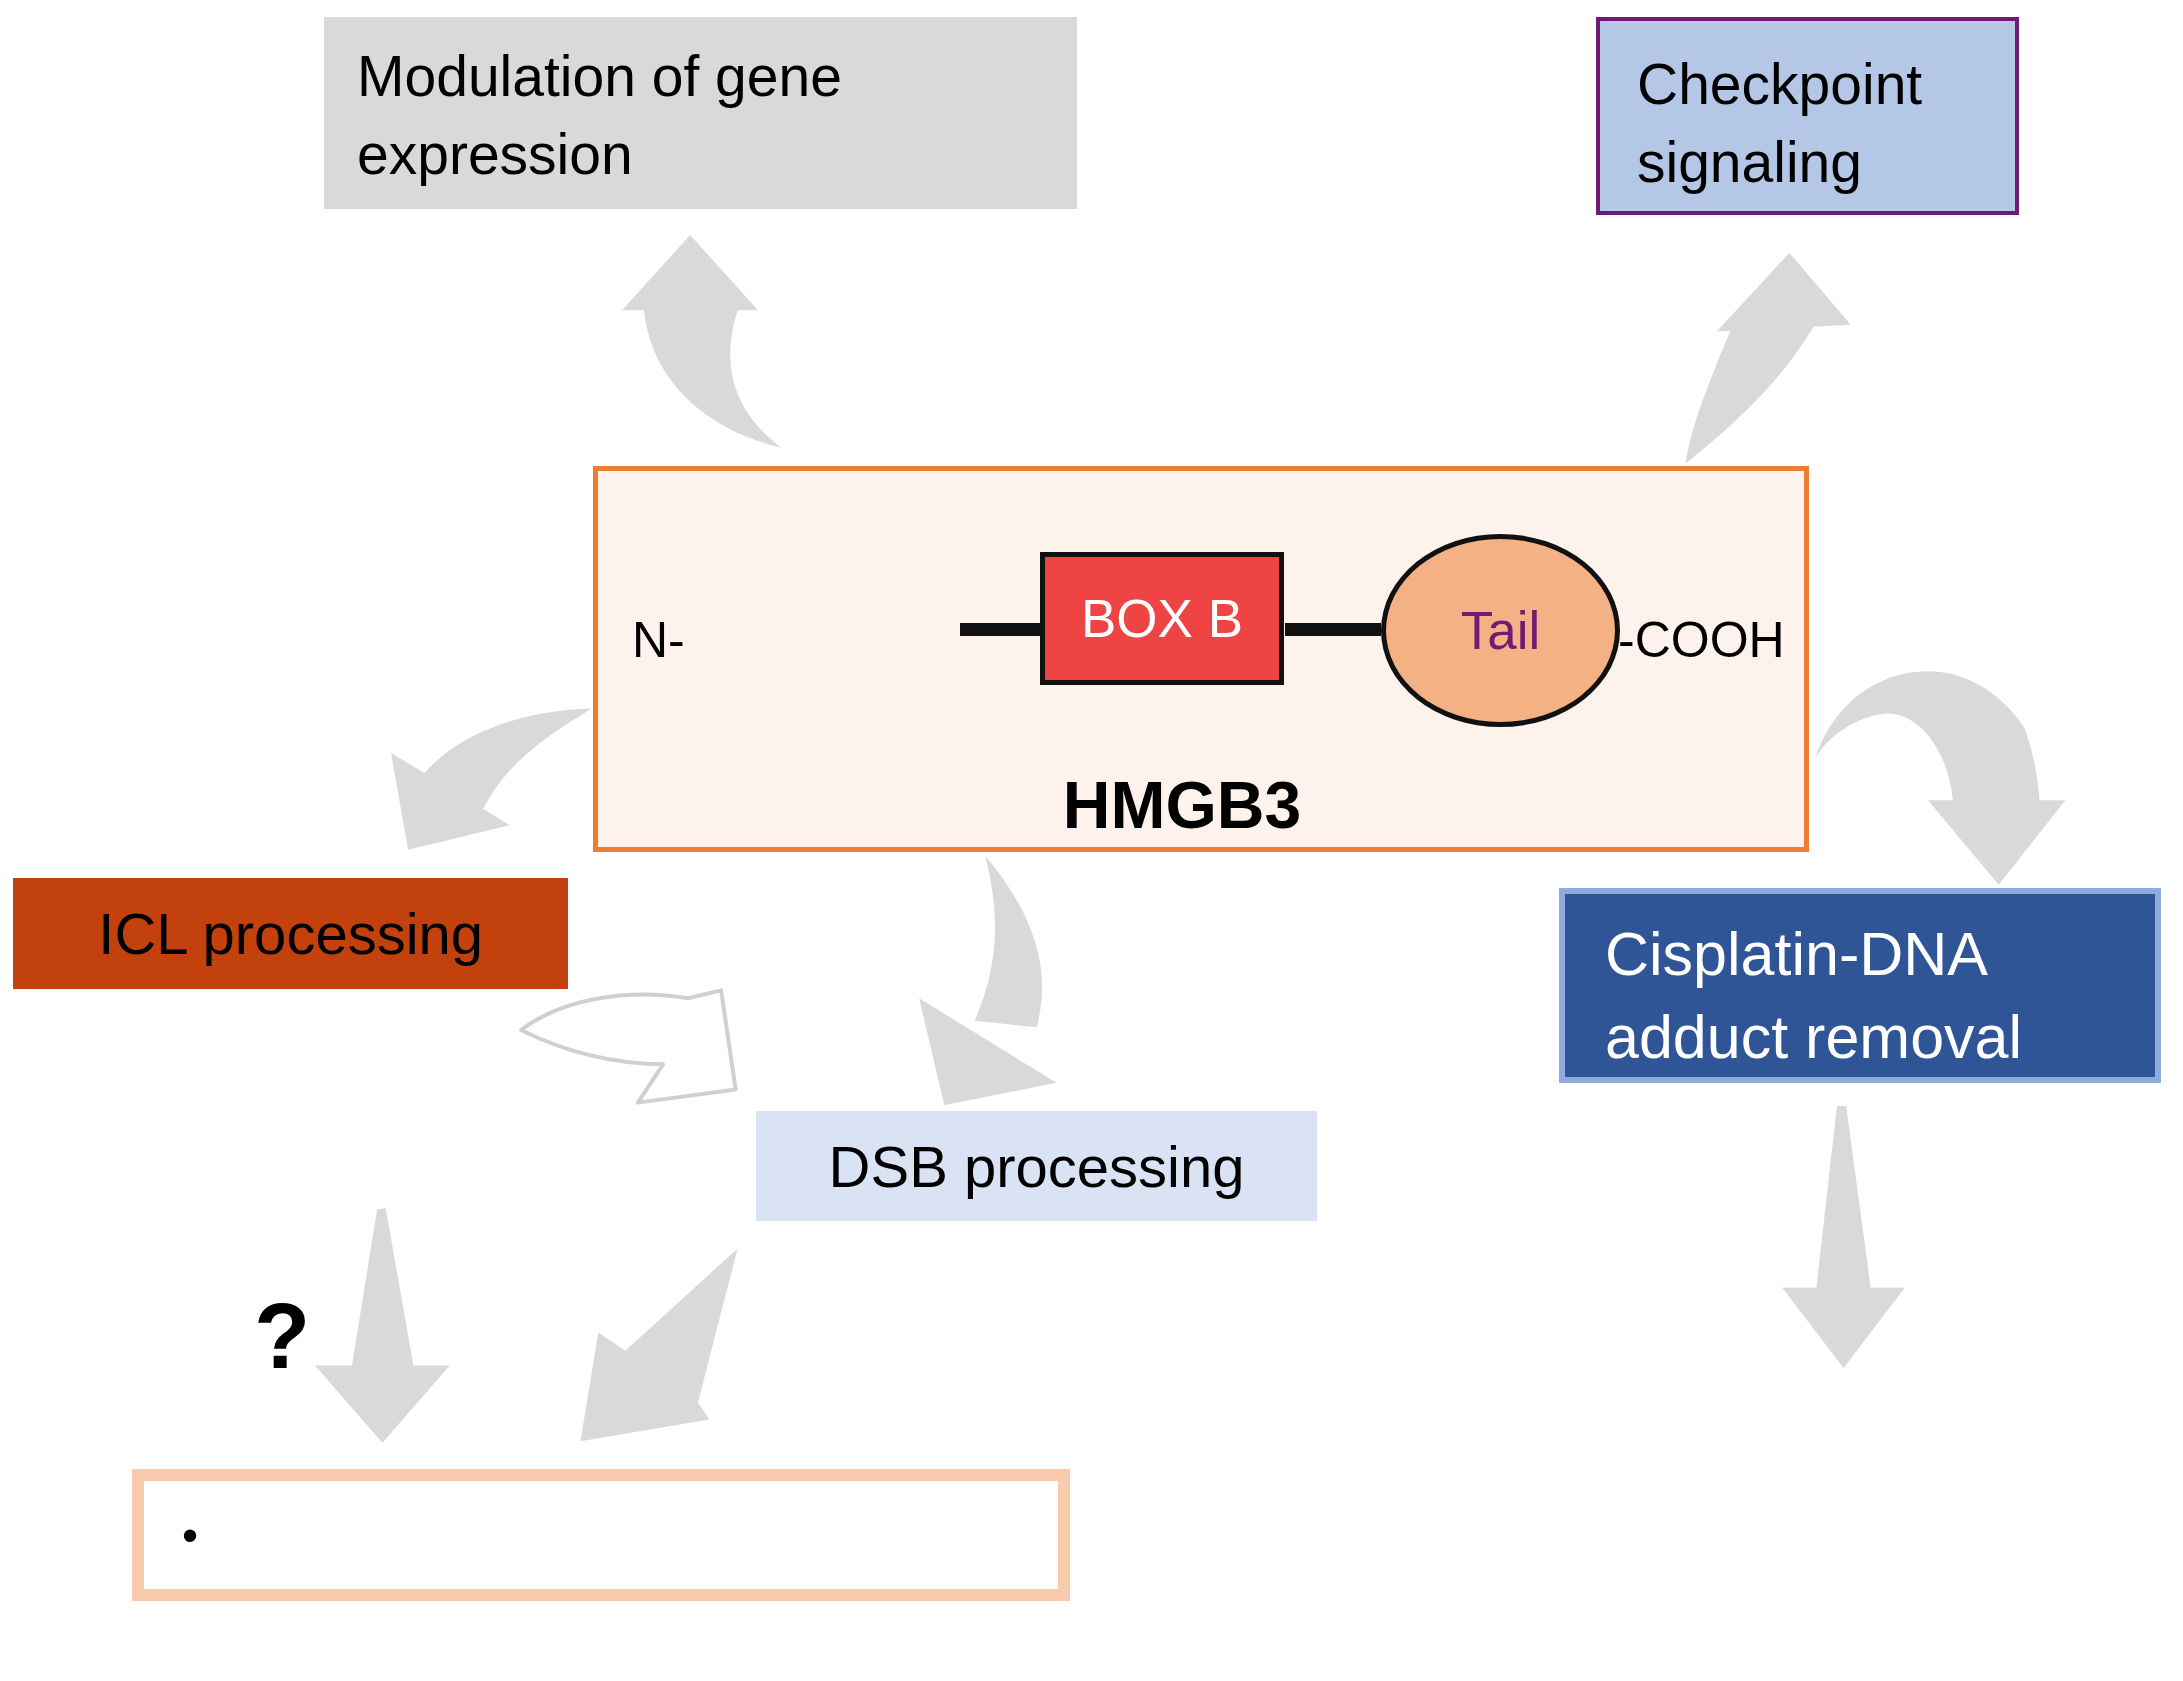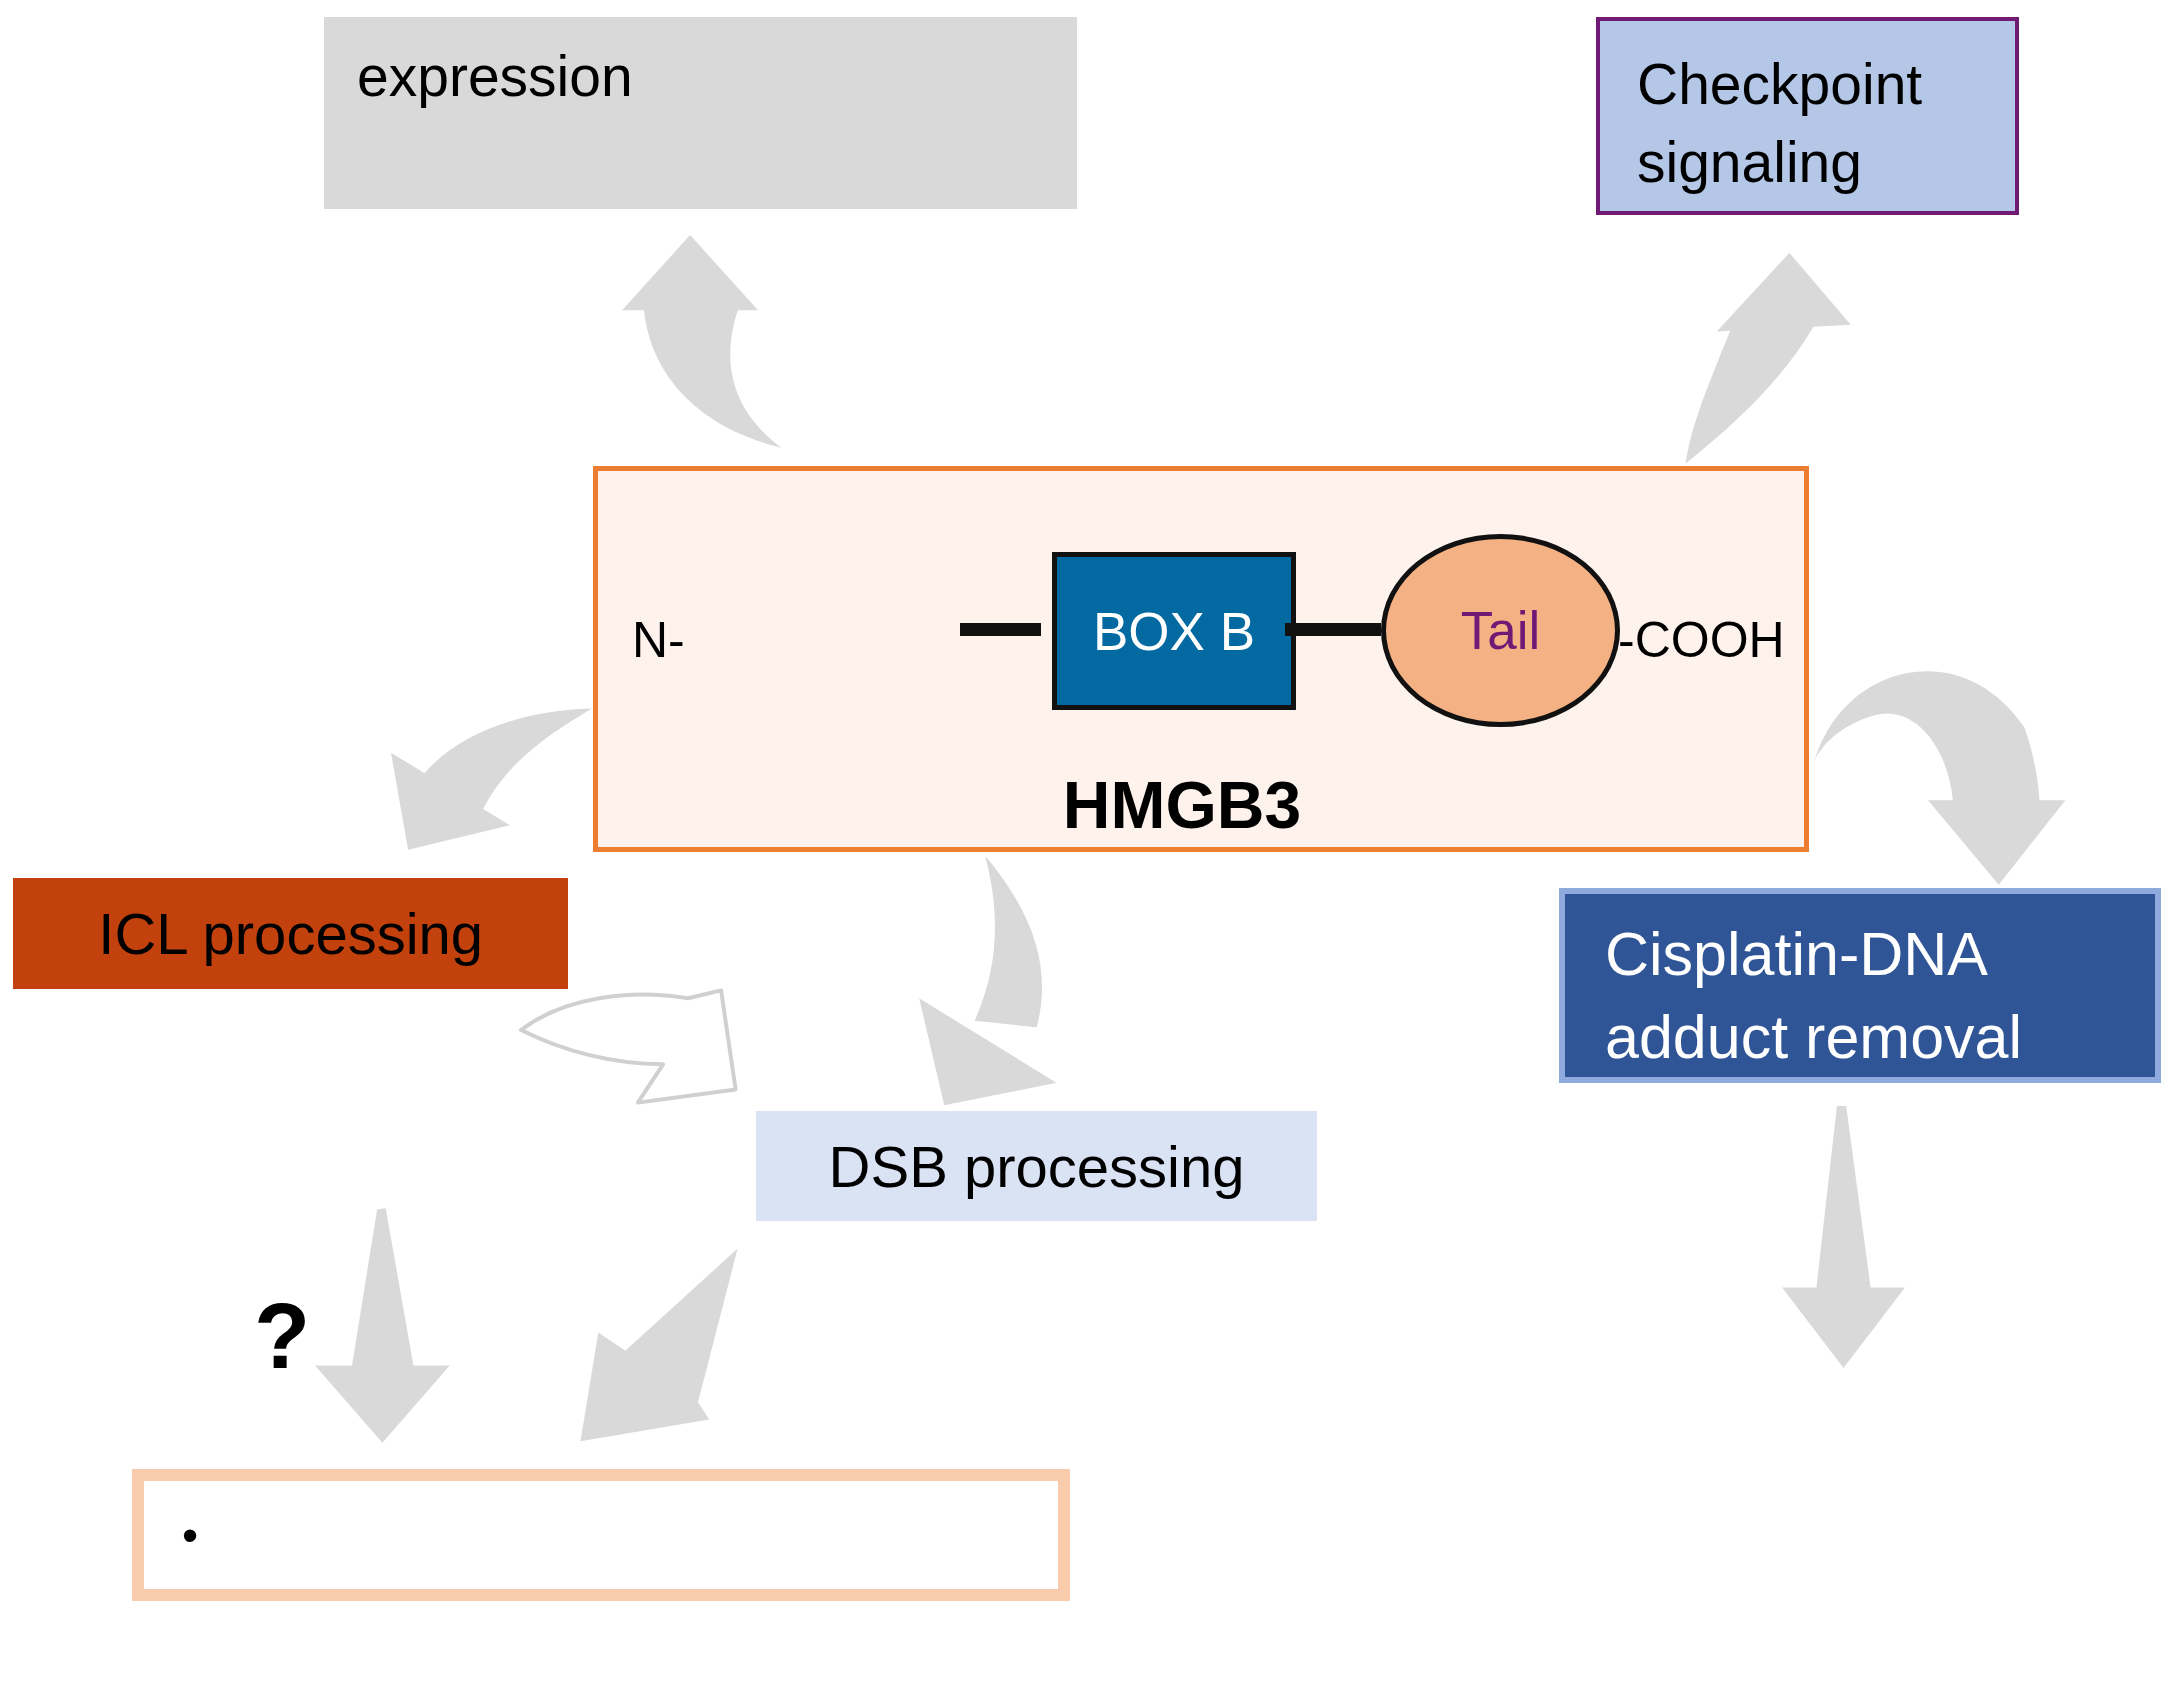--- a/index.html
+++ b/index.html
@@ -35,21 +35,21 @@
   .terminus{
     position:absolute;font-size:50px;color:#000;line-height:50px;
   }
   .n-term{left:34px;top:144px;}
   .c-term{left:1020px;top:144px;}
   .domain{
     position:absolute;display:flex;align-items:center;justify-content:center;
     border:5.3px solid #111111;color:#ffffff;font-size:53px;
   }
   .box-a{left:107px;top:81px;width:255px;height:155px;background:#2f5597;}
-  .box-b{left:454px;top:81px;width:244px;height:158px;background:#0369a1;}
+  .box-b{left:442px;top:81px;width:244px;height:133px;background:#ef4444;}
   .tail{
     left:783px;top:63px;width:239px;height:193px;background:#f4b183;
     border-radius:50%;color:#701a75;
   }
   .connector{position:absolute;height:13.2px;background:#111111;top:152px;}
   .conn-a{left:362px;width:81px;}
   .conn-b{left:687px;width:96px;}
   .protein-name{
     position:absolute;left:419px;top:296px;width:330px;
     text-align:center;font-size:66px;font-weight:bold;color:#000;
@@ -123,20 +123,21 @@
     <path d="M 789 1560 C 852 1512 952 1497 1042 1512 L 1092 1500 L 1114 1650 L 966 1670 L 1004 1612 C 928 1611 853 1592 789 1560 Z" fill="#ffffff" stroke="#d0d0d0" stroke-width="6" stroke-linejoin="round"></path>
 
     <path fill="#d9d9d9" d="M 571 1832 L 584 1830 L 626 2068 L 681 2068 L 579 2185 L 477 2068 L 533 2068 Z"></path>
 
     <path fill="#d9d9d9" d="M 1117 1891 L 1057 2124 L 1074 2150 L 879 2183 L 906 2018 L 947 2046 Z"></path>
 
     <path fill="#d9d9d9" d="M 2782 1675 L 2796 1675 L 2833 1950 L 2885 1950 L 2792 2072 L 2699 1950 L 2751 1950 Z"></path>
   </svg>
 
   <div class="node modulation">
+    <div>Modulation of gene</div>
     <div>expression</div>
   </div>
 
   <div class="node checkpoint">
     <div>Checkpoint</div>
     <div>signaling</div>
   </div>
 
   <div class="node hmgb3">
     <div class="inner">

